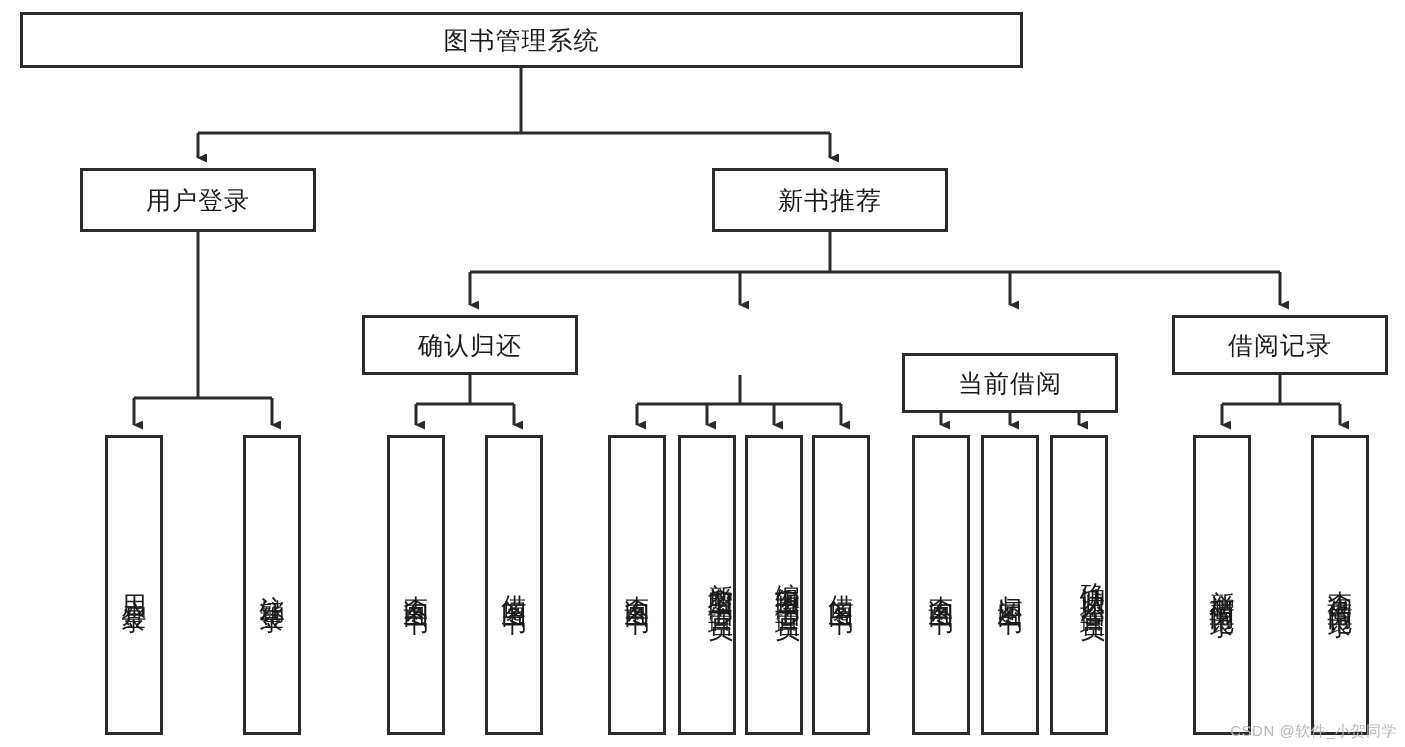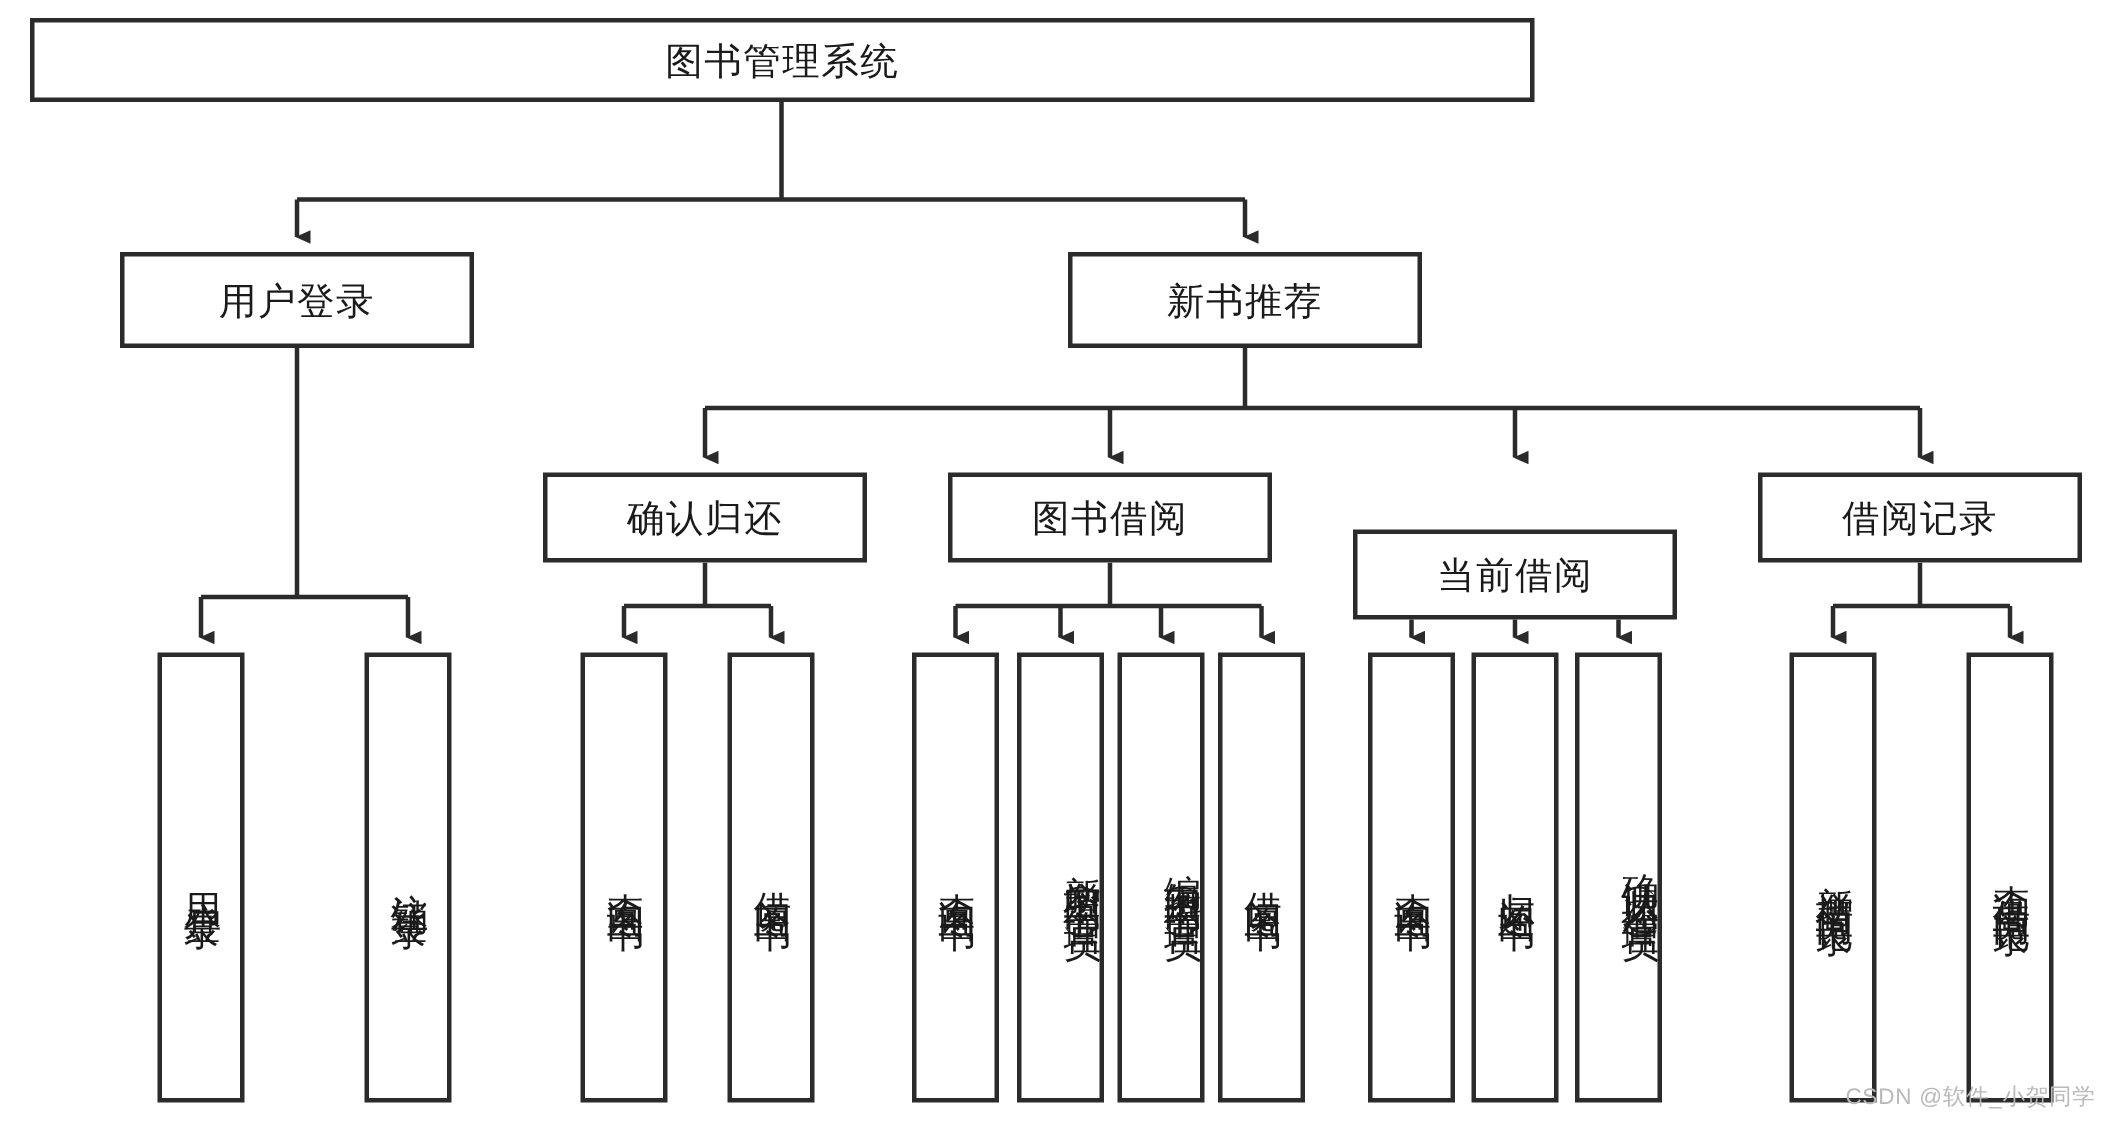--- a/index.html
+++ b/index.html
@@ -131,23 +131,20 @@
   <div class="node h" style="left:80px; top:168px; width:236px; height:64px;">
     <span>用户登录</span>
   </div>
   <div class="node h" style="left:712px; top:168px; width:236px; height:64px;">
     <span>新书推荐</span>
   </div>
 
   <div class="node h" style="left:362px; top:315px; width:216px; height:60px;">
     <span>确认归还</span>
   </div>
-  <div class="node h" style="left:632px; top:315px; width:216px; height:60px;">
-    <span>图书借阅</span>
-  </div>
   <div class="node h" style="left:902px; top:315px; width:216px; height:60px;margin-top:38px;">
     <span>当前借阅</span>
   </div>
   <div class="node h" style="left:1172px; top:315px; width:216px; height:60px;">
     <span>借阅记录</span>
   </div>
 
   <div class="node v" style="left:105px; top:435px; width:58px; height:300px; align-items:center;">
     <span class="vtext">用户登录</span>
   </div>

